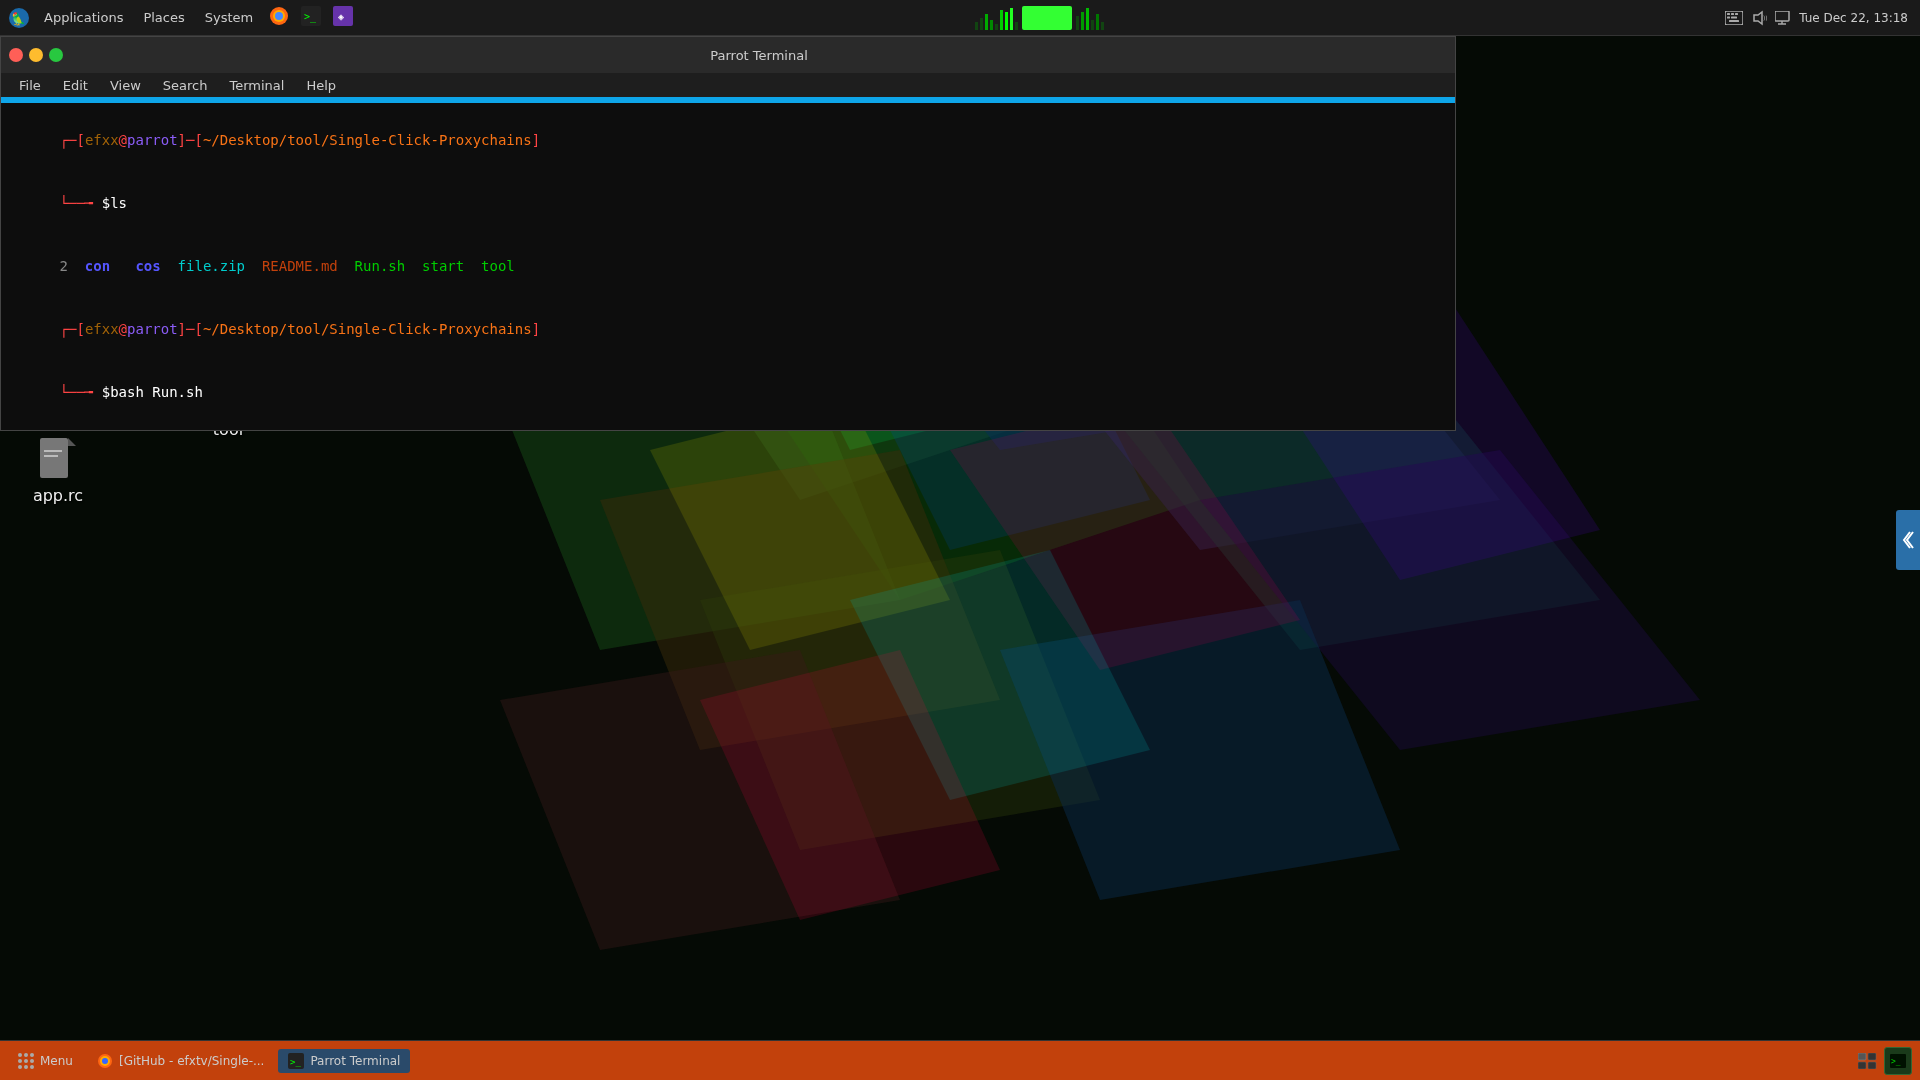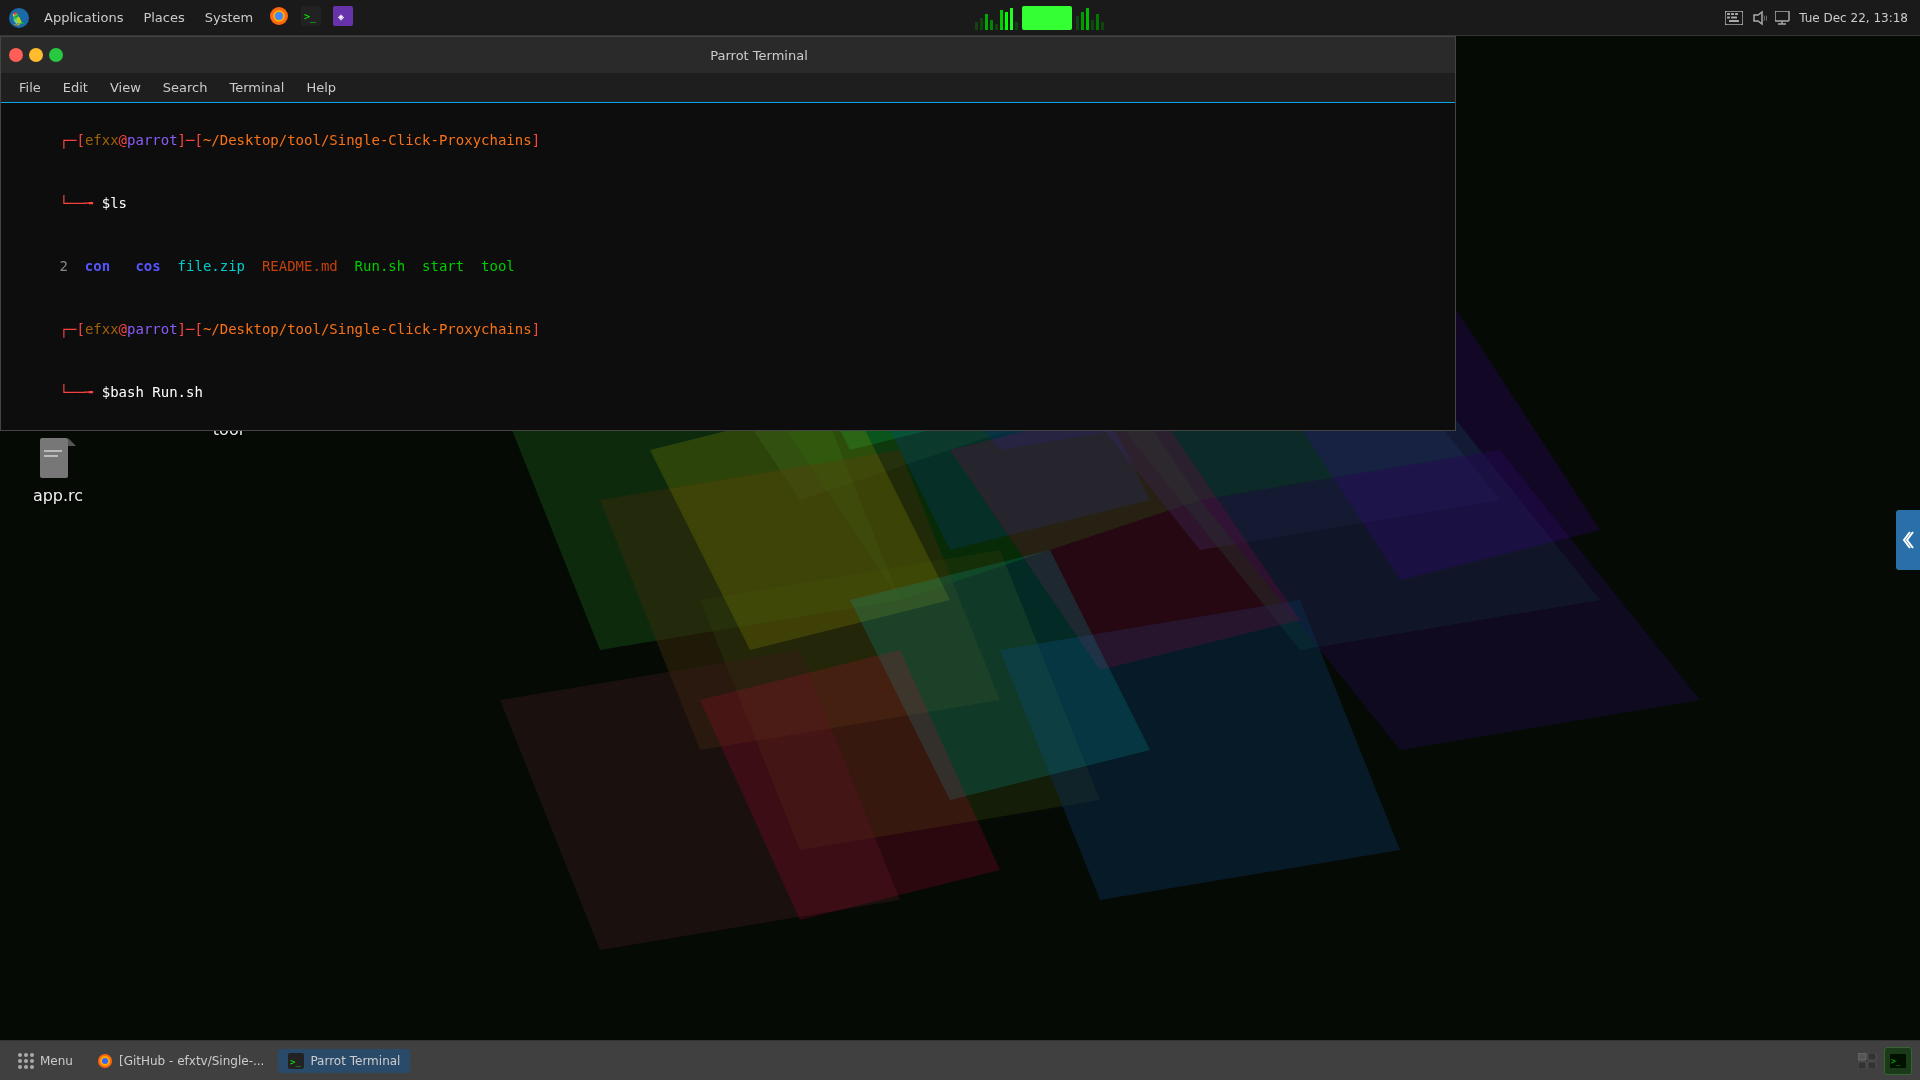--- a/index.html
+++ b/index.html
@@ -130,21 +130,21 @@
       font-size: 13px;
     }
 
     .window-menubar {
       background: #1e1e1e;
       display: flex;
       align-items: center;
       padding: 2px 8px;
       gap: 2px;
       height: 30px;
-      border-bottom: 1px solid #0ea5e9;
+      border-bottom: 6px solid #0ea5e9;
     }
     .menu-item {
       color: #ccc;
       font-size: 13px;
       padding: 2px 10px;
       cursor: pointer;
     }
 
     .terminal-body {
       background: #0d0d0d;
@@ -209,21 +209,21 @@
       z-index: 10;
       padding: 8px;
     }
 
     
     .bottom-bar {
       position: absolute;
       bottom: 0; left: 0;
       width: 100%;
       height: 40px;
-      background: #404040;
+      background: #c2410c;
       display: flex;
       align-items: center;
       z-index: 100;
       border-top: 1px solid #333;
       padding: 0 8px;
       gap: 4px;
     }
 
     .bottom-bar-left {
       display: flex;

